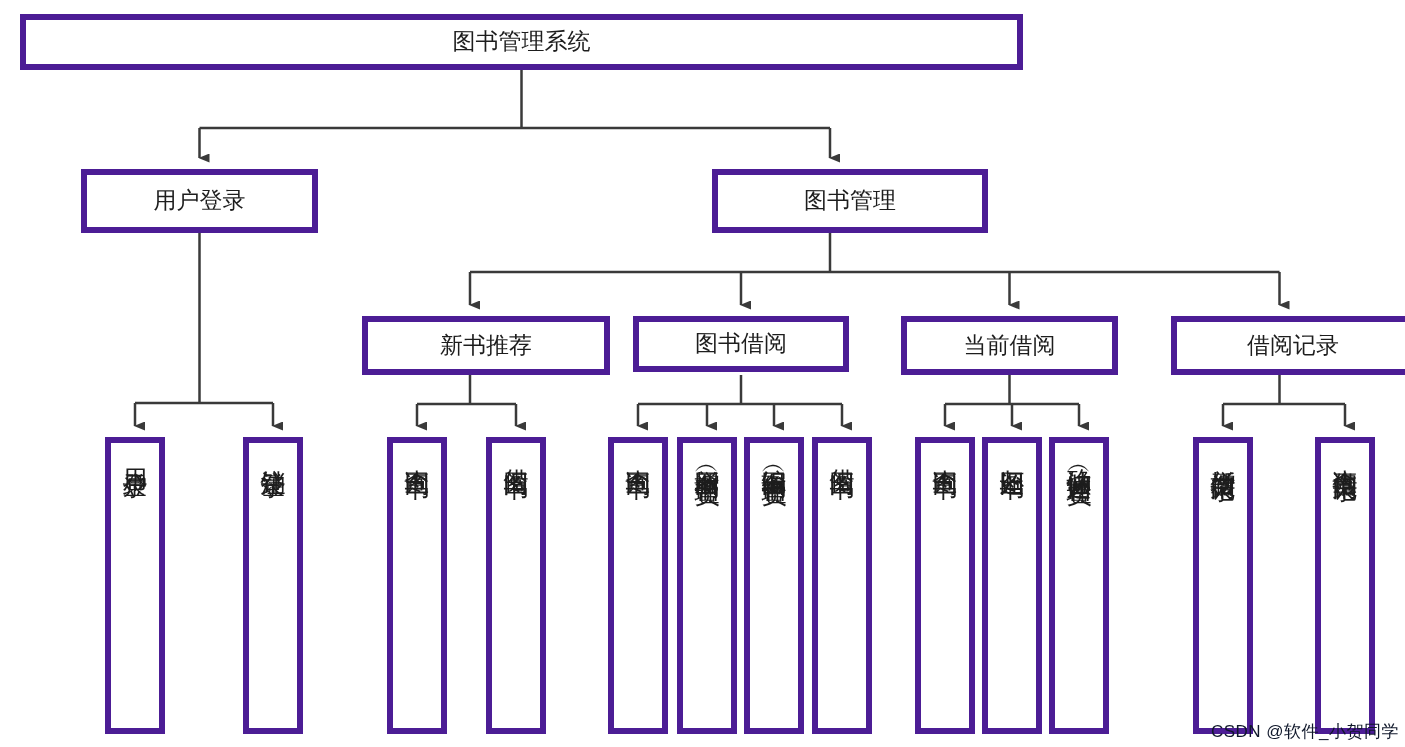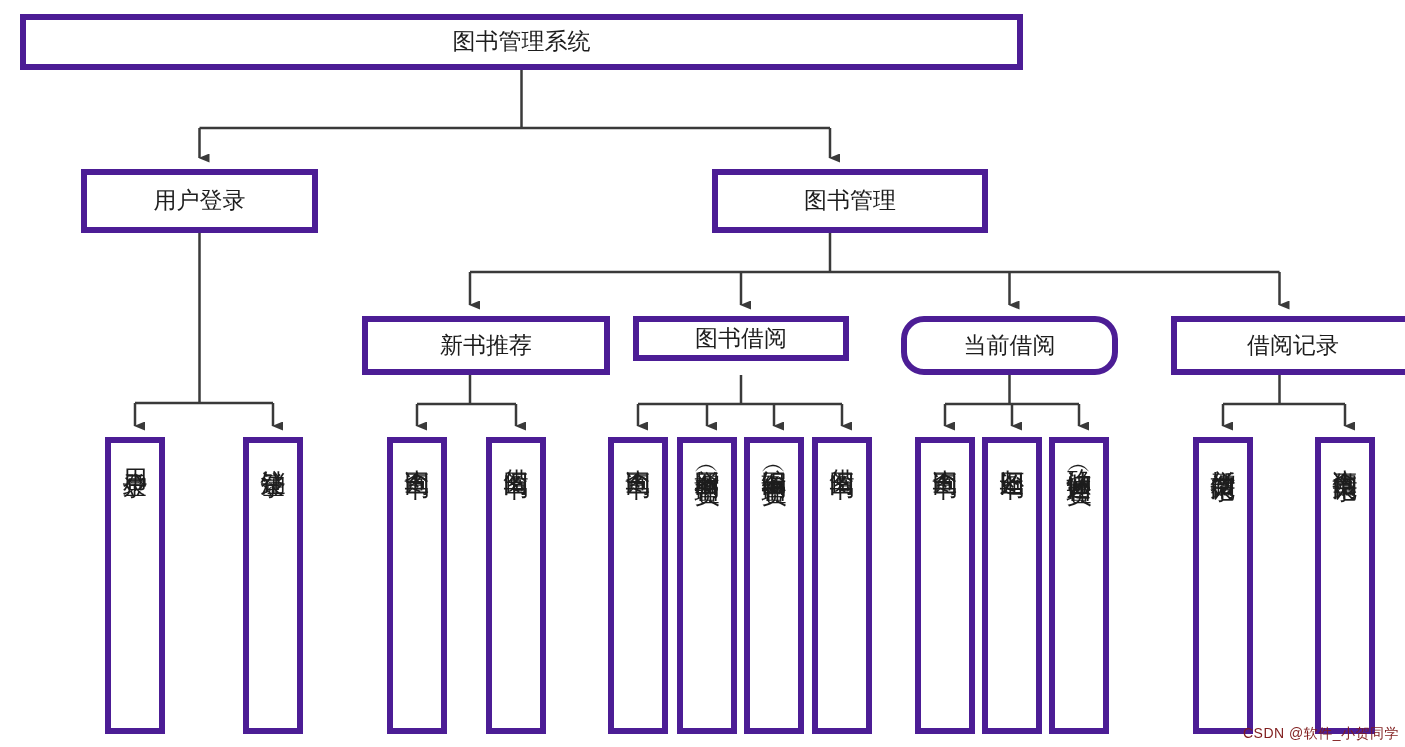--- a/index.html
+++ b/index.html
@@ -52,22 +52,22 @@
     writing-mode: vertical-rl;
     text-orientation: upright;
     font-size: 25px;
     letter-spacing: 2px;
     line-height: 1;
   }
   #watermark {
     position: absolute;
     right: 6px;
     bottom: 4px;
-    font-size: 14px;
-    color: #7f1d1d;
+    font-size: 17px;
+    color: #0f172a;
     letter-spacing: 0.5px;
     user-select: none;
   }
 </style>
 </head>
 <body>
 
 <div id="canvas">
 
   <svg id="edges" viewBox="0 0 1405 747" xmlns="http://www.w3.org/2000/svg">
@@ -119,24 +119,24 @@
       </div>
       <div class="node horizontal" style="left: 81px; top: 169px; width: 237px; height: 64px;">
         <span class="node-label">用户登录</span>
       </div>
       <div class="node horizontal" style="left: 712px; top: 169px; width: 276px; height: 64px;">
         <span class="node-label">图书管理</span>
       </div>
       <div class="node horizontal" style="left: 362px; top: 316px; width: 248px; height: 59px;">
         <span class="node-label">新书推荐</span>
       </div>
-      <div class="node horizontal" style="left: 633px; top: 316px; width: 216px; height: 45px;">
+      <div class="node horizontal" style="left: 633px; top: 316px; width: 216px; height: 56px;">
         <span class="node-label">图书借阅</span>
       </div>
-      <div class="node horizontal" style="left: 901px; top: 316px; width: 217px; height: 59px; border-radius: 23px;">
+      <div class="node horizontal" style="left: 901px; top: 316px; width: 217px; height: 59px;">
         <span class="node-label">当前借阅</span>
       </div>
       <div class="node horizontal" style="left: 1171px; top: 316px; width: 244px; height: 59px;">
         <span class="node-label">借阅记录</span>
       </div>
       <div class="node vertical" style="left: 105px; top: 437px; width: 60px; height: 297px;">
         <span class="node-label">用户登录</span>
       </div>
       <div class="node vertical" style="left: 243px; top: 437px; width: 60px; height: 297px;">
         <span class="node-label">注销登录</span>

